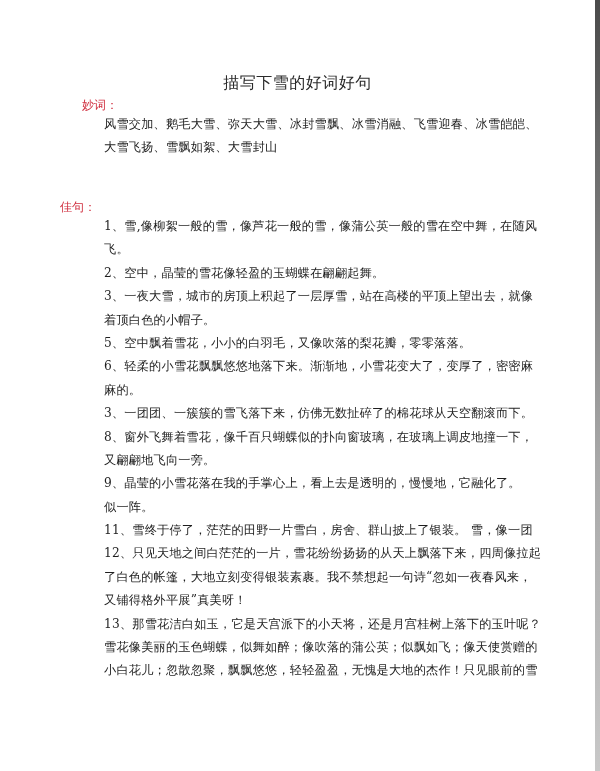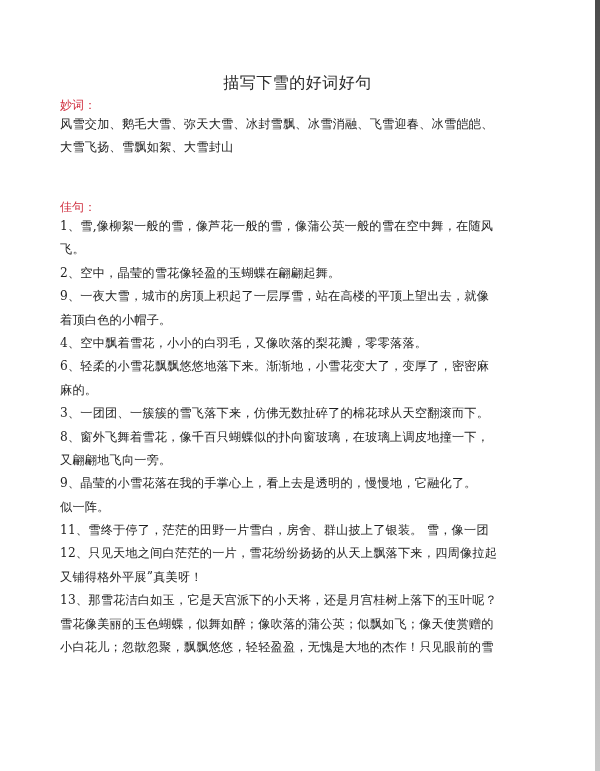--- a/index.html
+++ b/index.html
@@ -43,21 +43,21 @@
       color: #2a2a2a;
       letter-spacing: 0.5px;
     }
     .section-label {
       position: absolute;
       left: 60px;
       font-size: 12px;
       line-height: 18px;
       color: #d03040;
     }
-    .label-words { top: 96px; }
+    .label-words { top: 96px; margin-left: 22px; }
     .label-sentences { top: 198px; }
 
     .words {
       position: absolute;
       left: 60px;
       top: 113px;
       width: 450px;
       font-size: 12.2px;
       line-height: 23px;
       color: #1e1e1e;
@@ -70,52 +70,54 @@
       width: 452px;
       font-size: 12.2px;
       line-height: 23.4px;
       color: #1e1e1e;
       letter-spacing: 0.2px;
     }
     .line {
       white-space: nowrap;
       display: block;
       height: 23.4px;
+      margin-left: 44px;
     }
     .words .line { height: 23px; }
   </style>
 </head>
 <body>
 
 <div class="page">
   <div class="title">描写下雪的好词好句</div>
 
   <div class="section-label label-words">妙词：</div>
   <div class="words">
     <span class="line">风雪交加、鹅毛大雪、弥天大雪、冰封雪飘、冰雪消融、飞雪迎春、冰雪皑皑、</span>
     <span class="line">大雪飞扬、雪飘如絮、大雪封山</span>
   </div>
 
   <div class="section-label label-sentences">佳句：</div>
   <div class="sentences">
     <span class="line">1、雪,像柳絮一般的雪，像芦花一般的雪，像蒲公英一般的雪在空中舞，在随风</span>
     <span class="line">飞。</span>
     <span class="line">2、空中，晶莹的雪花像轻盈的玉蝴蝶在翩翩起舞。</span>
-    <span class="line">9、一夜大雪，城市的房顶上积起了一层厚雪，站在高楼的平顶上望出去，就像</span>
+    <span class="line">3、一夜大雪，城市的房顶上积起了一层厚雪，站在高楼的平顶上望出去，就像</span>
     <span class="line">着顶白色的小帽子。</span>
-    <span class="line">4、空中飘着雪花，小小的白羽毛，又像吹落的梨花瓣，零零落落。</span>
+    <span class="line">5、空中飘着雪花，小小的白羽毛，又像吹落的梨花瓣，零零落落。</span>
     <span class="line">6、轻柔的小雪花飘飘悠悠地落下来。渐渐地，小雪花变大了，变厚了，密密麻</span>
     <span class="line">麻的。</span>
     <span class="line">3、一团团、一簇簇的雪飞落下来，仿佛无数扯碎了的棉花球从天空翻滚而下。</span>
     <span class="line">8、窗外飞舞着雪花，像千百只蝴蝶似的扑向窗玻璃，在玻璃上调皮地撞一下，</span>
     <span class="line">又翩翩地飞向一旁。</span>
     <span class="line">9、晶莹的小雪花落在我的手掌心上，看上去是透明的，慢慢地，它融化了。</span>
     <span class="line">似一阵。</span>
     <span class="line">11、雪终于停了，茫茫的田野一片雪白，房舍、群山披上了银装。 雪，像一团</span>
     <span class="line">12、只见天地之间白茫茫的一片，雪花纷纷扬扬的从天上飘落下来，四周像拉起</span>
+    <span class="line">了白色的帐篷，大地立刻变得银装素裹。我不禁想起一句诗“忽如一夜春风来，</span>
     <span class="line">又铺得格外平展”真美呀！</span>
     <span class="line">13、那雪花洁白如玉，它是天宫派下的小天将，还是月宫桂树上落下的玉叶呢？</span>
     <span class="line">雪花像美丽的玉色蝴蝶，似舞如醉；像吹落的蒲公英；似飘如飞；像天使赏赠的</span>
     <span class="line">小白花儿；忽散忽聚，飘飘悠悠，轻轻盈盈，无愧是大地的杰作！只见眼前的雪</span>
 
   </div>
 </div>
 
 <div class="edge-shadow"></div>
 

